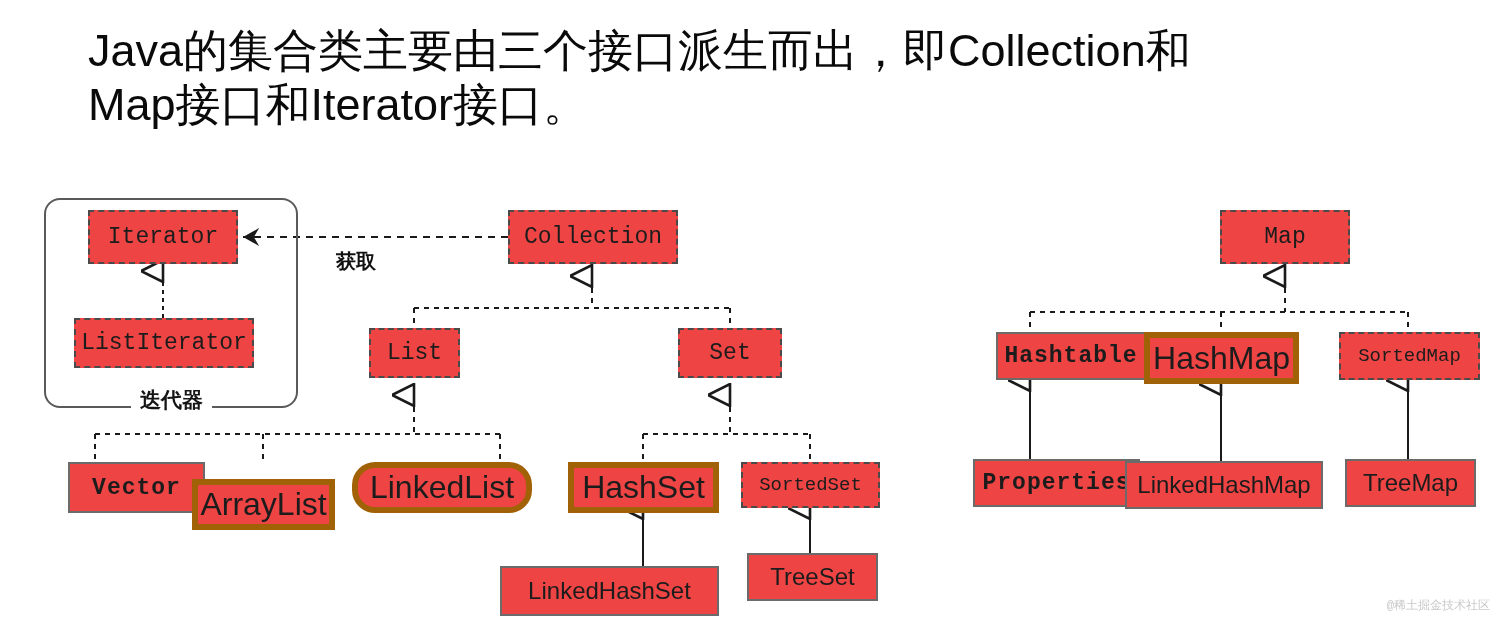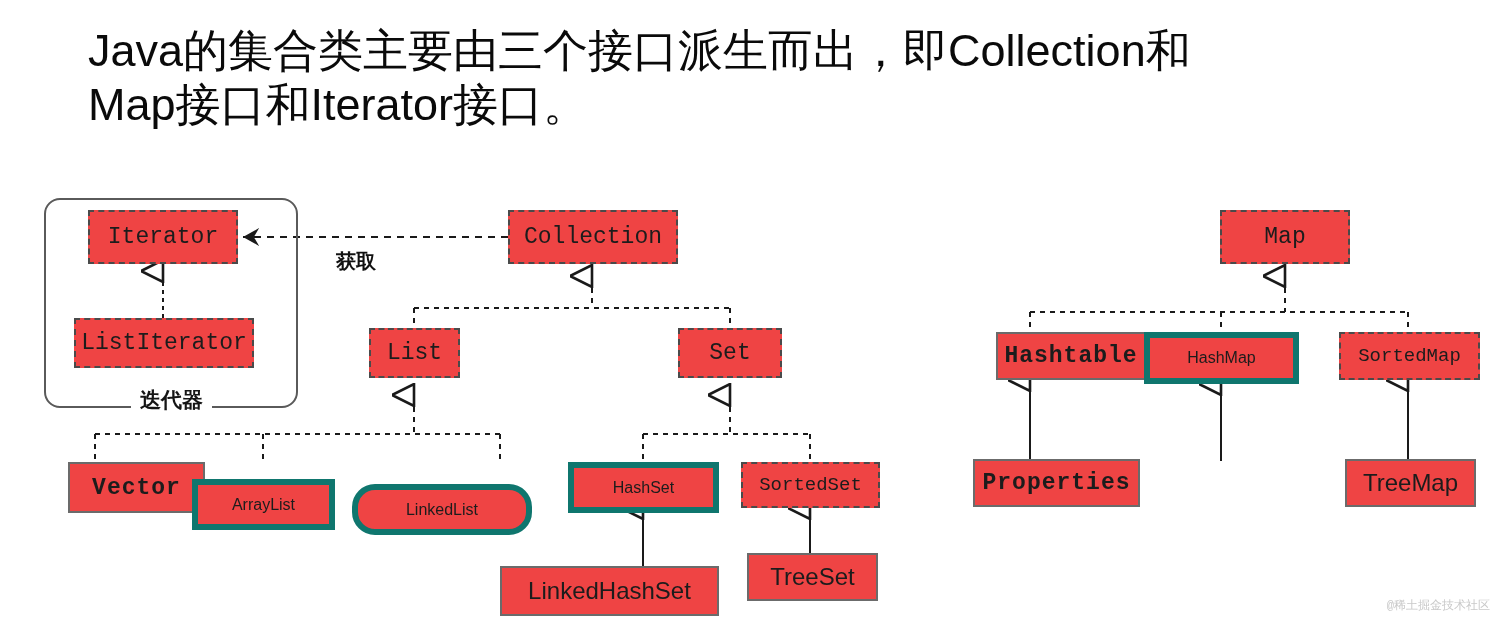--- a/index.html
+++ b/index.html
@@ -44,22 +44,22 @@
   
   .node.mono{
     font-family:"Liberation Mono",monospace;
     font-weight:bold;
     font-size:23px;
     letter-spacing:1px;
     margin-left:41px;
   }
   
   .node.hl{
-    border:6px solid #0f766e;
-    font-size:16px;
+    border:6px solid #a16207;
+    font-size:32px;
   }
 
   
   .group-frame{
     position:absolute;box-sizing:border-box;
     border:2px solid #5a5a5a;border-radius:16px;background:transparent;
   }
   .group-label{
     position:absolute;
     font-family:"Liberation Sans",sans-serif;
@@ -190,31 +190,32 @@
 
   <div class="node iface" style="left:88px;top:210px;width:150px;height:54px;">Iterator</div>
   <div class="node iface" style="left:74px;top:318px;width:180px;height:50px;">ListIterator</div>
 
   <div class="node iface" style="left:508px;top:210px;width:170px;height:54px;">Collection</div>
   <div class="node iface" style="left:369px;top:328px;width:91px;height:50px;">List</div>
   <div class="node iface" style="left:678px;top:328px;width:104px;height:50px;">Set</div>
 
   <div class="node cls mono" style="left:27px;top:462px;width:137px;height:51px;">Vector</div>
   <div class="node hl" style="left:192px;top:462px;width:143px;height:51px;margin-top:17px;">ArrayList</div>
-  <div class="node hl" style="left:352px;top:484px;width:180px;height:51px;border-radius:23px;">LinkedList</div>
+  <div class="node hl" style="left:352px;top:462px;width:180px;height:51px;border-radius:23px;">LinkedList</div>
   <div class="node hl" style="left:568px;top:462px;width:151px;height:51px;">HashSet</div>
   <div class="node iface sm" style="left:741px;top:462px;width:139px;height:46px;">SortedSet</div>
 
   <div class="node cls" style="left:500px;top:566px;width:219px;height:50px;">LinkedHashSet</div>
   <div class="node cls" style="left:747px;top:553px;width:131px;height:48px;">TreeSet</div>
 
   <div class="node iface" style="left:1220px;top:210px;width:130px;height:54px;">Map</div>
 
   <div class="node cls mono" style="left:955px;top:332px;width:150px;height:48px;">Hashtable</div>
   <div class="node hl" style="left:1144px;top:332px;width:155px;height:52px;">HashMap</div>
   <div class="node iface sm" style="left:1339px;top:332px;width:141px;height:48px;">SortedMap</div>
 
   <div class="node cls mono" style="left:932px;top:459px;width:167px;height:48px;">Properties</div>
+  <div class="node cls" style="left:1125px;top:461px;width:198px;height:48px;">LinkedHashMap</div>
   <div class="node cls" style="left:1345px;top:459px;width:131px;height:48px;">TreeMap</div>
 
   <div class="watermark">@稀土掘金技术社区</div>
 
 </div>
 
 </body></html>

